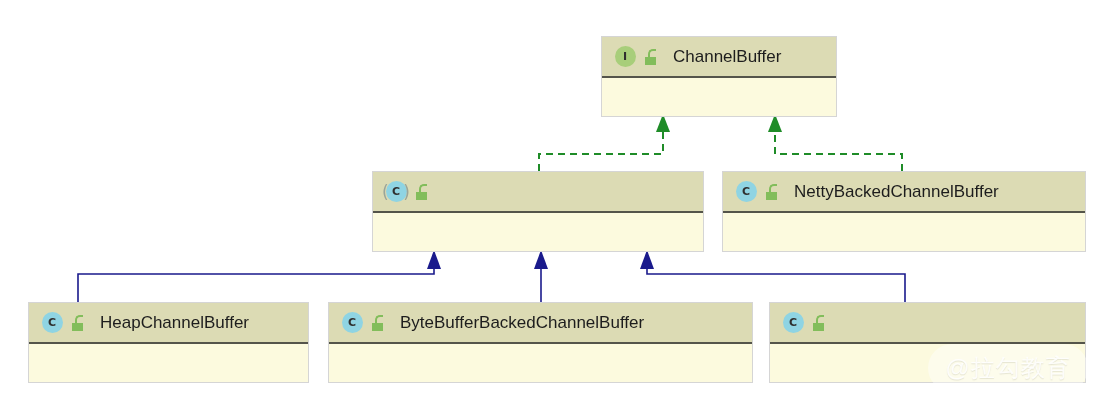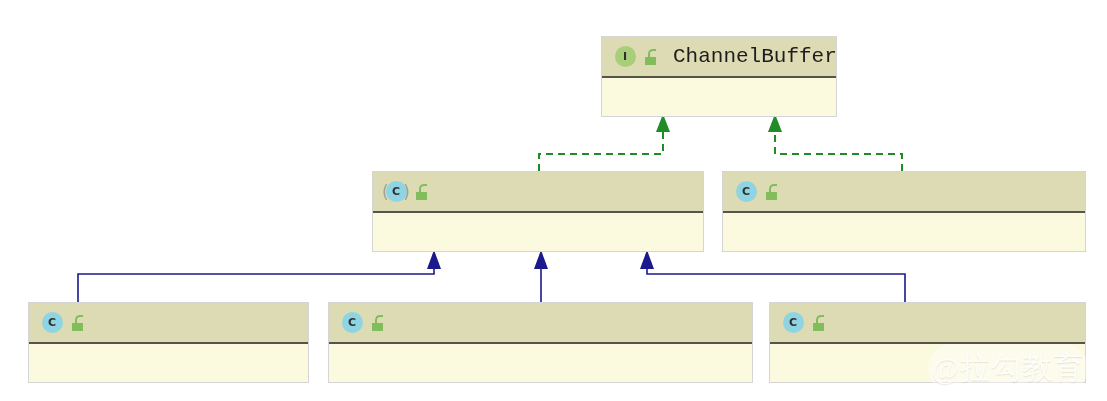--- a/index.html
+++ b/index.html
@@ -35,22 +35,22 @@
     align-items: center;
     padding-left: 12px;
     white-space: nowrap;
   }
   .uml-body {
     box-sizing: border-box;
     height: 38px;
     background: #fcfade;
   }
   .uml-title {
-    font-family: Liberation Mono, monospace;
-    font-size: 21px;
+    font-family: Liberation Sans, sans-serif;
+    font-size: 17px;
     color: #1d1d1d;
     letter-spacing: 0px;
     margin-left: 14px;
   }
   
   .icon-stereotype {
     position: relative;
     width: 22px;
     height: 22px;
     flex: 0 0 auto;
@@ -126,22 +126,22 @@
     position: absolute;
     left: 928px;
     top: 344px;
     width: 160px;
     height: 48px;
     border-radius: 24px;
     background: rgba(255,255,255,0.42);
     display: flex;
     align-items: center;
     justify-content: center;
-    font-family: Liberation Serif, serif;
-    font-size: 30px;
+    font-family: Liberation Sans, sans-serif;
+    font-size: 24px;
     color: rgba(255,255,255,0.88);
     letter-spacing: 1px;
     text-shadow: 0 1px 1px rgba(120,120,90,0.18);
   }
 </style>
 </head>
 <body>
 
 <div id="diagram">
 
@@ -204,46 +204,49 @@
 
   <div class="uml-node" style="left:722px; top:171px; width:364px; height:81px;">
     <div class="uml-header">
       <span class="icon-stereotype">
         <span class="icon-circle klass">C</span>
       </span>
       <span class="icon-lock">
         <span class="shackle"></span>
           <span class="body"></span>
       </span>
+      <span class="uml-title">NettyBackedChannelBuffer</span>
     </div>
     <div class="uml-body"></div>
   </div>
 
   <div class="uml-node" style="left:28px; top:302px; width:281px; height:81px;">
     <div class="uml-header">
       <span class="icon-stereotype">
         <span class="icon-circle klass">C</span>
       </span>
       <span class="icon-lock">
         <span class="shackle"></span>
           <span class="body"></span>
       </span>
+      <span class="uml-title">HeapChannelBuffer</span>
     </div>
     <div class="uml-body"></div>
   </div>
 
   <div class="uml-node" style="left:328px; top:302px; width:425px; height:81px;">
     <div class="uml-header">
       <span class="icon-stereotype">
         <span class="icon-circle klass">C</span>
       </span>
       <span class="icon-lock">
         <span class="shackle"></span>
           <span class="body"></span>
       </span>
+      <span class="uml-title">ByteBufferBackedChannelBuffer</span>
     </div>
     <div class="uml-body"></div>
   </div>
 
   <div class="uml-node" style="left:769px; top:302px; width:317px; height:81px;">
     <div class="uml-header">
       <span class="icon-stereotype">
         <span class="icon-circle klass">C</span>
       </span>
       <span class="icon-lock">

